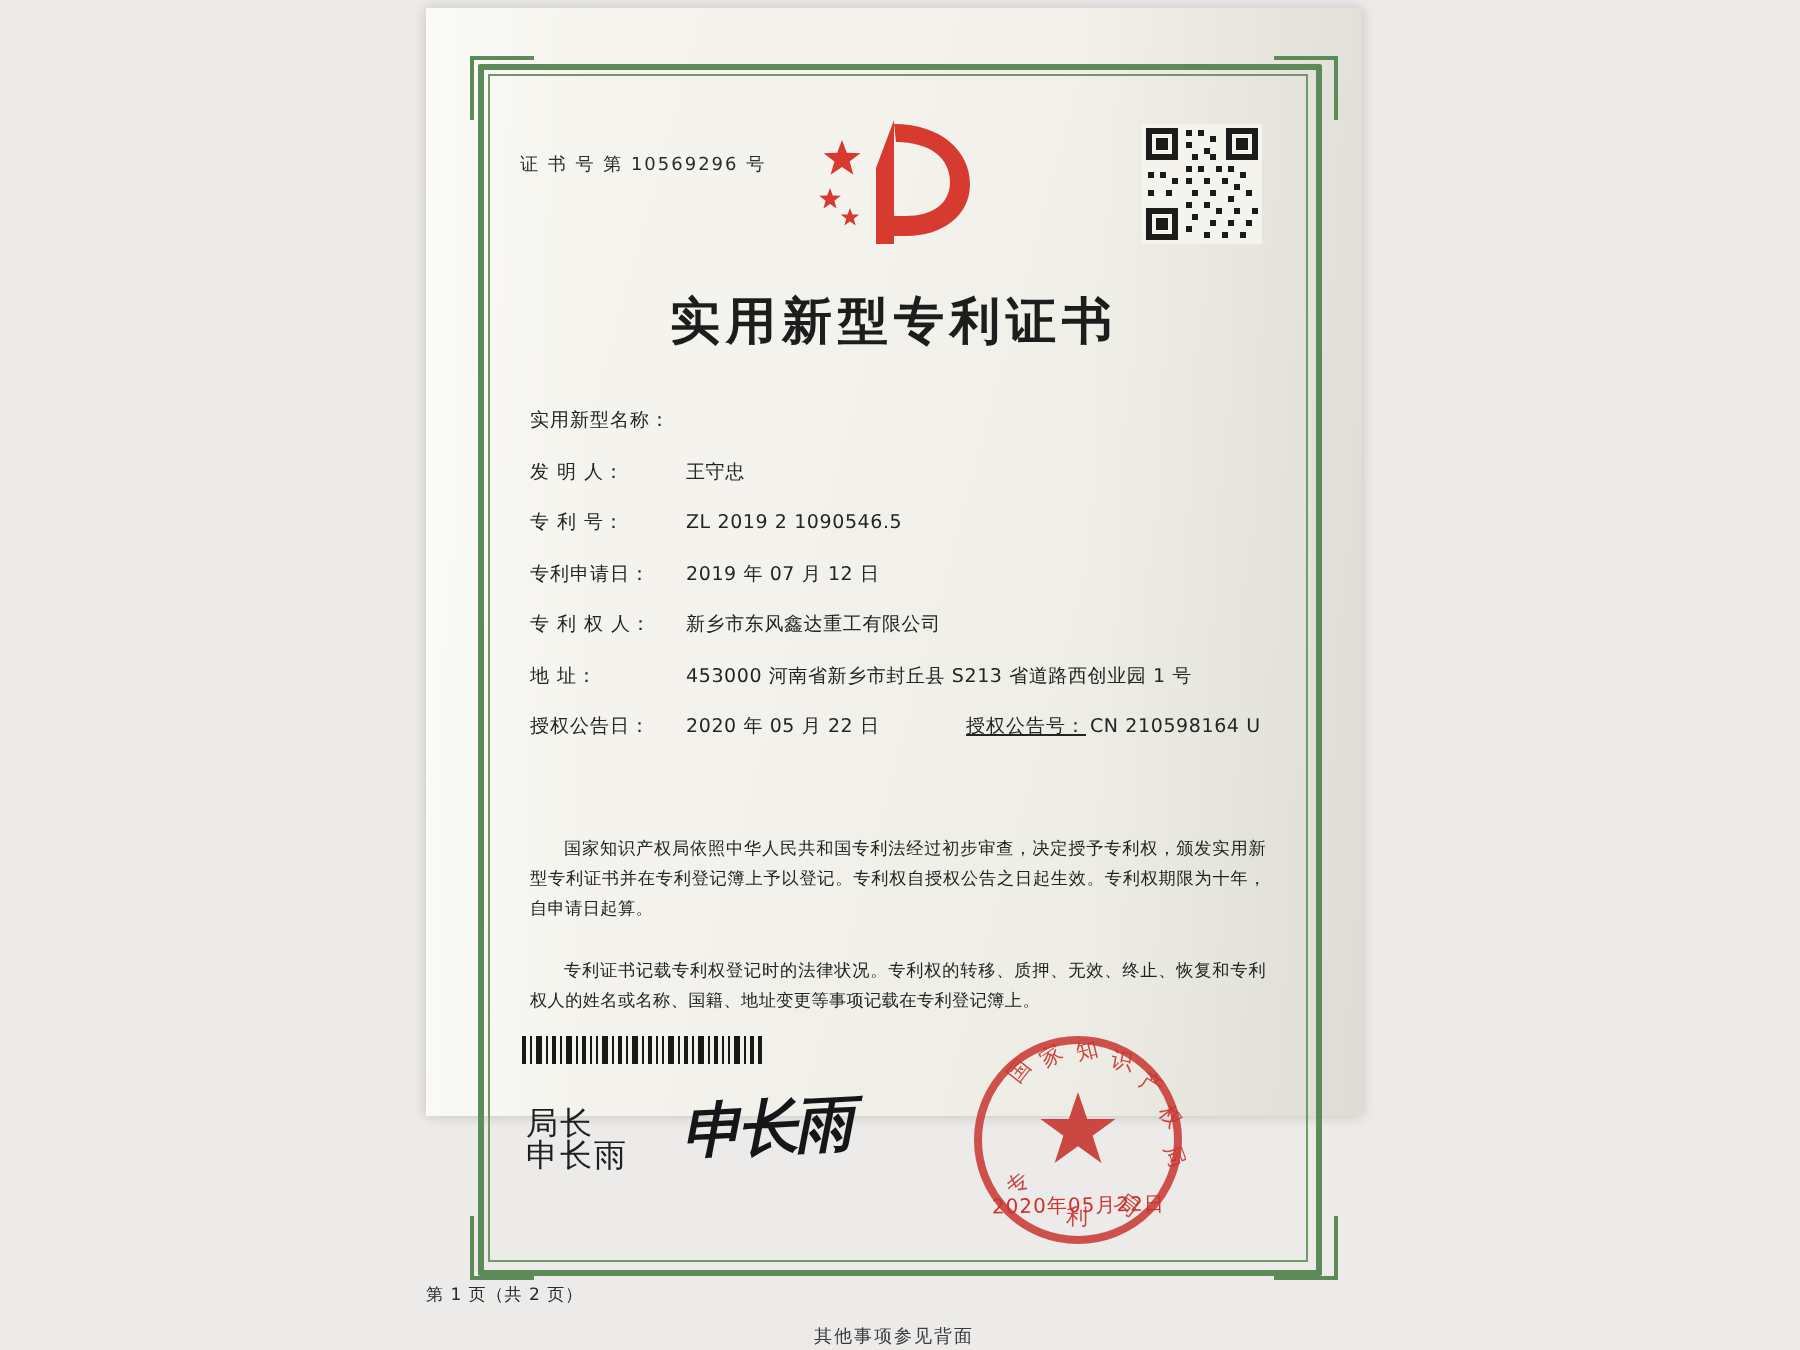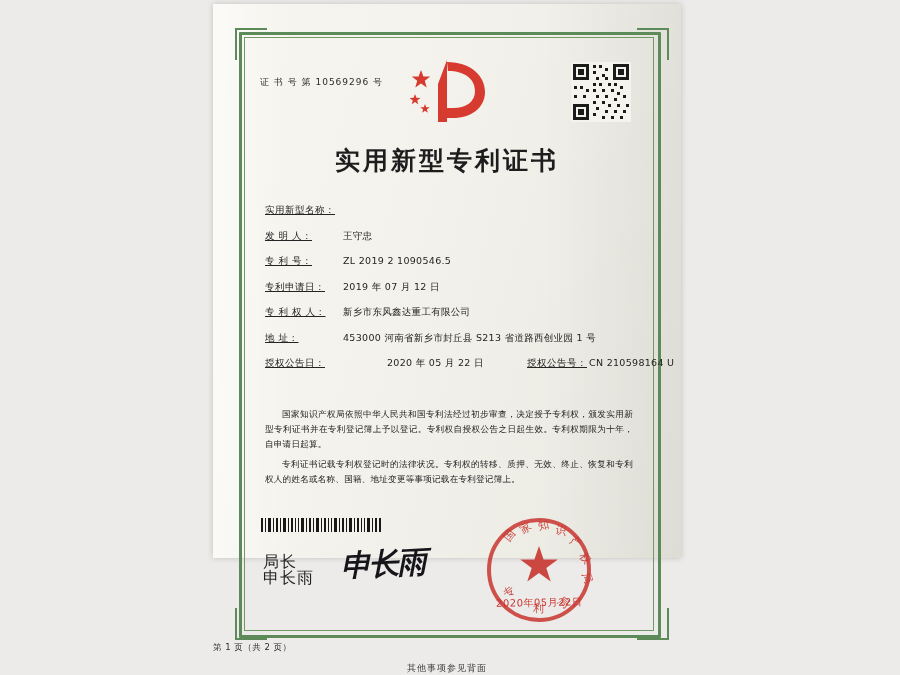--- a/index.html
+++ b/index.html
@@ -113,43 +113,42 @@
     align-items: baseline;
     margin-bottom: 12.5px;
     font-size: 9.5px;
     color: #242424;
     white-space: nowrap;
   }
   .field-label {
     width: 78px;
     flex: 0 0 78px;
     letter-spacing: 0.5px;
-    text-decoration: underline;
   }
   .field-value {
     flex: 1 1 auto;
     letter-spacing: 0.3px;
   }
-  .field-row.dual .field-value { flex: 0 0 140px; margin-left: 44px; }
+  .field-row.dual .field-value { flex: 0 0 140px; }
   .field-label2 { width: 62px; flex: 0 0 62px; letter-spacing: 0.5px; text-decoration: underline; }
   .field-value2 { flex: 1 1 auto; letter-spacing: 0.3px; }
 
   
   .paragraphs {
     position: absolute;
     left: 52px;
     top: 398px;
     width: 368px;
     font-size: 8.6px;
     line-height: 15px;
     color: #232323;
     text-align: justify;
     letter-spacing: 0.2px;
   }
-  .paragraphs p { margin: 5px 0 1px 0; text-indent: 17px; }
+  .paragraphs p { margin: 16px 0 1px 0; text-indent: 17px; }
 
   
   .barcode {
     position: absolute;
     left: 48px;
     top: 513px;
     width: 122px;
     height: 14px;
   }
 

